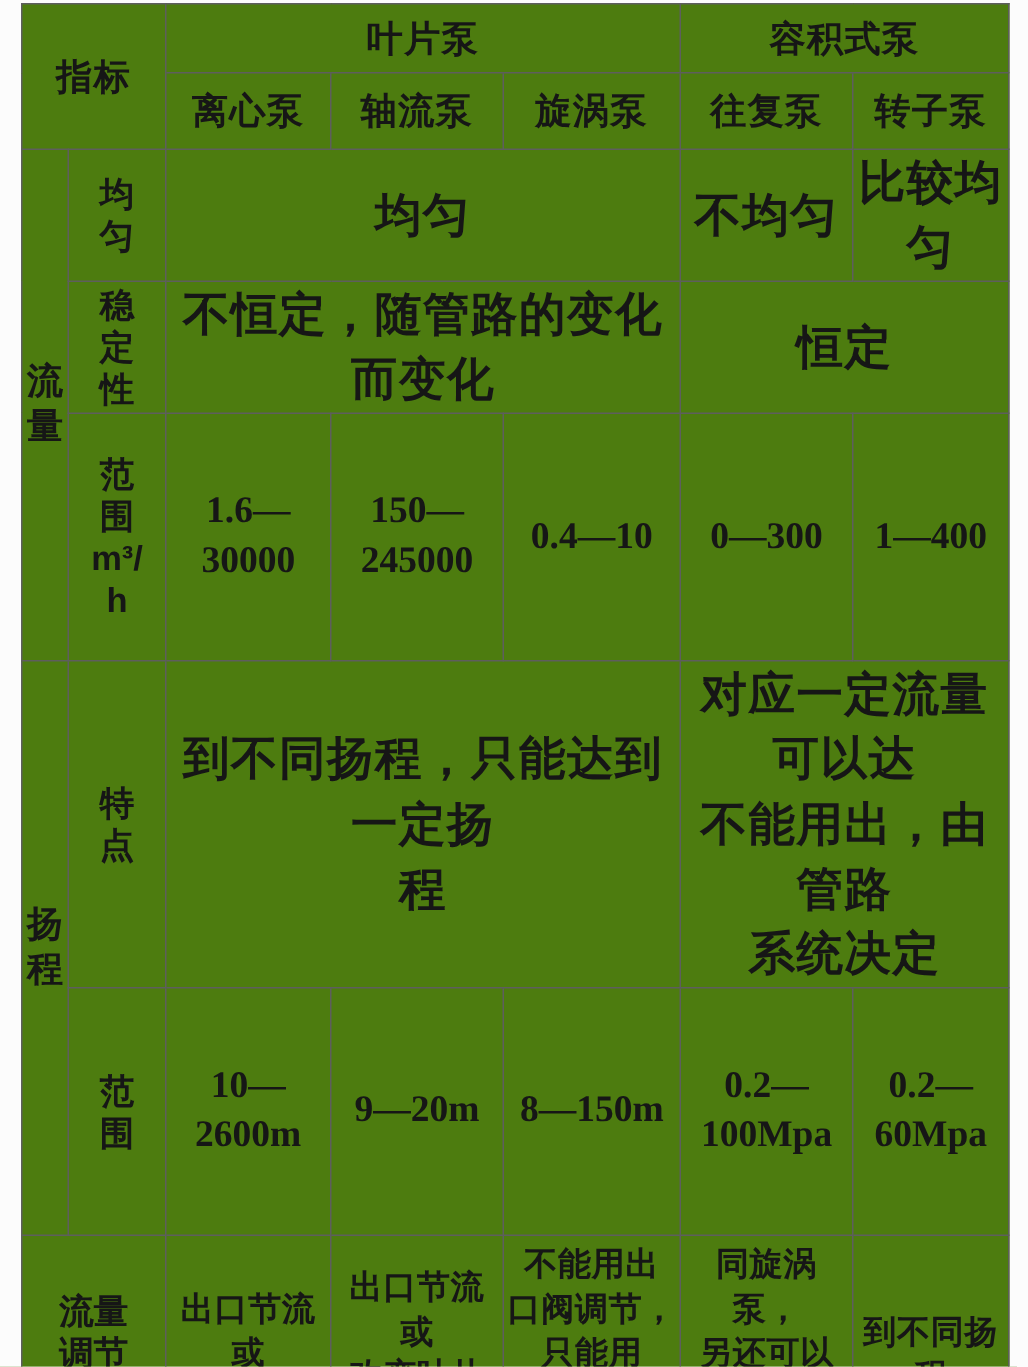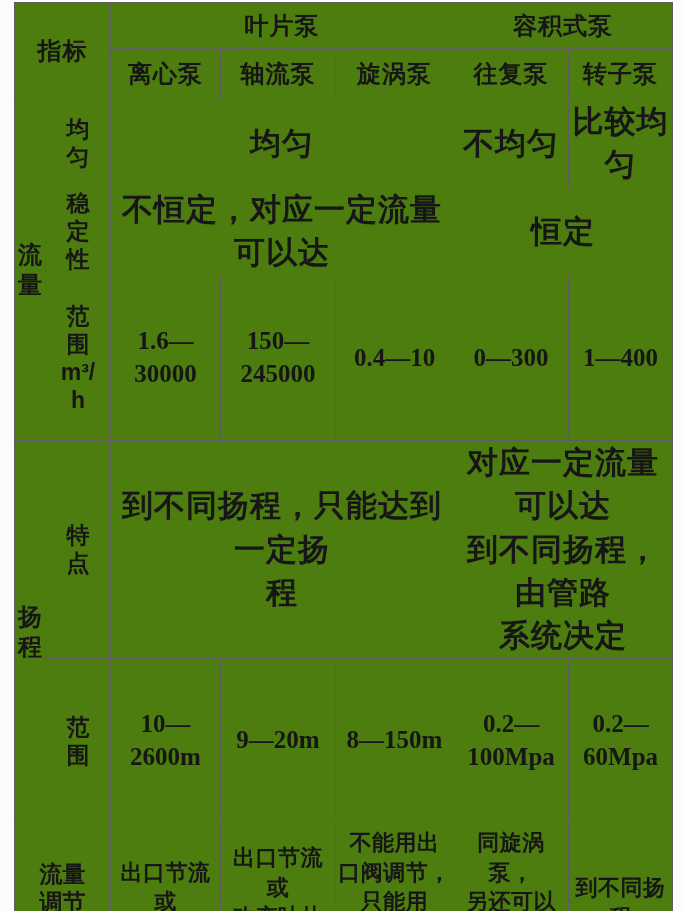--- a/index.html
+++ b/index.html
@@ -105,21 +105,21 @@
       <td class="lbl">均
 匀</td>
       <td class="txt" colspan="3">均匀</td>
       <td class="txt">不均匀</td>
       <td class="txt">比较均匀</td>
     </tr>
     <tr style="height:88px">
       <td class="lbl">稳
 定
 性</td>
-      <td class="txt" colspan="3">不恒定，对应一定流量可以达</td>
+      <td class="txt" colspan="3">不恒定，随管路的变化而变化</td>
       <td class="txt" colspan="2">恒定</td>
     </tr>
     <tr style="height:165px">
       <td class="lbl">范
 围
 m³/
 h</td>
       <td class="num">1.6—
 30000</td>
       <td class="num">150—
@@ -129,21 +129,21 @@
       <td class="num">1—400</td>
     </tr>
     <tr style="height:169px">
       <td class="grp" rowspan="2">扬
 程</td>
       <td class="lbl">特
 点</td>
       <td class="txt" colspan="3">到不同扬程，只能达到一定扬
 程</td>
       <td class="txt" colspan="2">对应一定流量可以达
-到不同扬程，由管路
+不能用出，由管路
 系统决定</td>
     </tr>
     <tr style="height:165px">
       <td class="lbl">范
 围</td>
       <td class="num">10—
 2600m</td>
       <td class="num">9—20m</td>
       <td class="num">8—150m</td>
       <td class="num">0.2—

